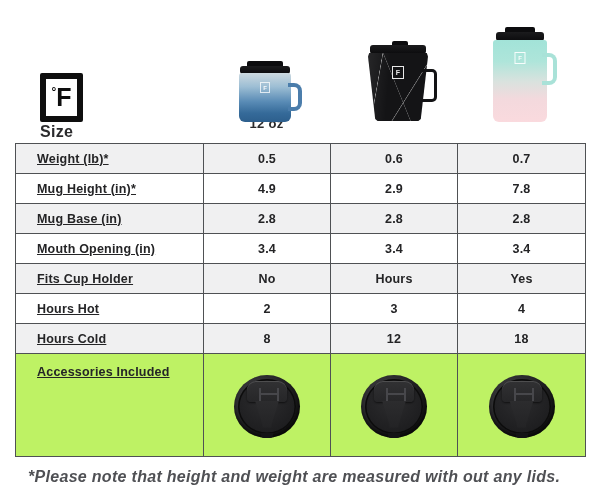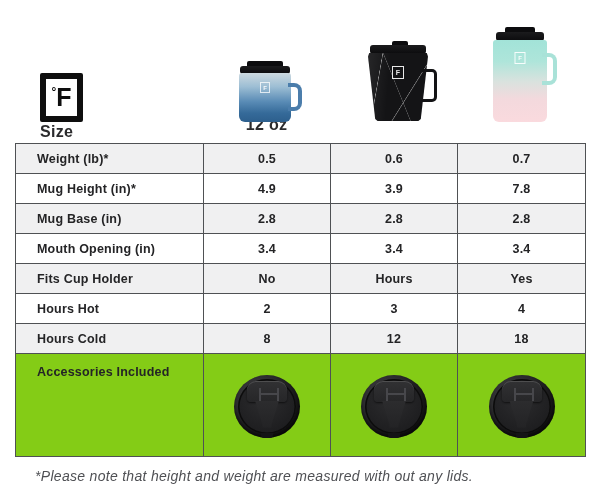--- a/index.html
+++ b/index.html
@@ -10,21 +10,21 @@
   
   .brand-logo{
     position:absolute;left:40px;top:73px;width:43px;height:49px;box-sizing:border-box;
     border:6px solid #0e0e0e;border-radius:2px;background:#fff;
     display:flex;align-items:center;justify-content:center;
   }
   .brand-logo .deg{font-size:12px;font-weight:800;color:#0e0e0e;margin-top:-12px;}
   .brand-logo .bigF{font-size:25px;font-weight:800;color:#0e0e0e;line-height:1;}
   .size-label{position:absolute;left:40px;top:123px;font-size:16px;font-weight:700;letter-spacing:.3px;}
   
-  .col-head{position:absolute;top:116px;text-align:center;font-size:16px;font-weight:700;letter-spacing:.3px;}
+  .col-head{position:absolute;top:116px;text-align:center;font-size:13px;font-weight:700;letter-spacing:.3px;}
   .ch1{left:203px;width:127px;}
   .ch2{left:330px;width:127px;}
   .ch3{left:457px;width:128px;}
   
   .mug{position:absolute;}
   .mug .knob,.mug .cap,.mug .bod{position:absolute;left:50%;transform:translateX(-50%);}
   .mug .knob{top:0;background:#0c0c0e;border-radius:2px 2px 0 0;}
   .mug .cap{background:linear-gradient(180deg,#1b1b1d,#0b0b0d);border-radius:3px;}
   .mug .handle{position:absolute;border-left:none !important;}
   .badge{
@@ -69,24 +69,24 @@
   .mug24 .badge{top:12px;width:11px;height:12px;font-size:6px;border-width:1.5px;}
   .mug24 .handle{right:-5px;top:26px;width:11px;height:24px;border:4px solid #a9e2d8;border-radius:0 8px 8px 0;}
   
   table.spec{
     position:absolute;left:15px;top:143px;width:570px;table-layout:fixed;
     border-collapse:collapse;border:1px solid #4f5154;
   }
   table.spec td{border:1px solid #4f5154;font-size:12.5px;letter-spacing:.2px;}
   table.spec tr{height:30px;}
   table.spec tr.acc{height:103px;}
-  td.lbl{padding-left:21px;font-weight:700;color:#242426;}
+  td.lbl{padding-left:21px;font-weight:700;color:#242426;text-decoration:underline;}
   td.val{text-align:center;font-weight:700;color:#242426;}
   tr.alt td{background:#f0f0f1;}
-  tr.acc td{background:#84cc16;}
+  tr.acc td{background:#bef264;}
   tr.acc td.lbl{vertical-align:top;padding-top:11px;}
   tr.acc td.val{vertical-align:middle;}
   
   .lidimg{
     position:relative;width:66px;height:63px;margin:2px auto 0;border-radius:50%;
     background:radial-gradient(ellipse at 32% 30%,#404042 0%,#2a2a2c 40%,#111 75%,#0b0b0b 100%);
     box-shadow:inset 0 -3px 4px rgba(0,0,0,.55);
   }
   .lidimg .disc{
     position:absolute;inset:4px;border-radius:50%;
@@ -105,22 +105,22 @@
     clip-path:polygon(0 0,100% 0,70% 86%,68% 100%,32% 100%,30% 86%);
   }
   .lidimg .hbar{
     position:absolute;left:25px;top:13px;width:16px;height:13px;
     border-left:2px solid #47474b;border-right:2px solid #47474b;
   }
   .lidimg .hbar::after{content:"";position:absolute;left:0;right:0;top:5px;height:2px;background:#47474b;}
   .lidimg .notch{position:absolute;left:27px;bottom:0;width:12px;height:5px;background:#141416;border-radius:0 0 3px 3px;}
   
   .footnote{
-    position:absolute;left:35px;top:468px;font-size:14px;font-style:italic;
-    color:#4f5054;letter-spacing:.3px;font-weight:400;
+    position:absolute;left:28px;top:468px;font-size:16px;font-style:italic;
+    color:#4f5054;letter-spacing:.3px;font-weight:700;
   }
 </style>
 </head>
 <body>
 
 <div class="stage">
 
   <div class="brand-logo">
     <span class="deg">°</span>
     <span class="bigF">F</span>
@@ -166,21 +166,21 @@
     <tbody>
       <tr class="alt">
         <td class="lbl">Weight (lb)*</td>
         <td class="val">0.5</td>
         <td class="val">0.6</td>
         <td class="val">0.7</td>
       </tr>
       <tr>
         <td class="lbl">Mug Height (in)*</td>
         <td class="val">4.9</td>
-        <td class="val">3.9</td>
+        <td class="val">2.9</td>
         <td class="val">7.8</td>
       </tr>
       <tr class="alt">
         <td class="lbl">Mug Base (in)</td>
         <td class="val">2.8</td>
         <td class="val">2.8</td>
         <td class="val">2.8</td>
       </tr>
       <tr>
         <td class="lbl">Mouth Opening (in)</td>

